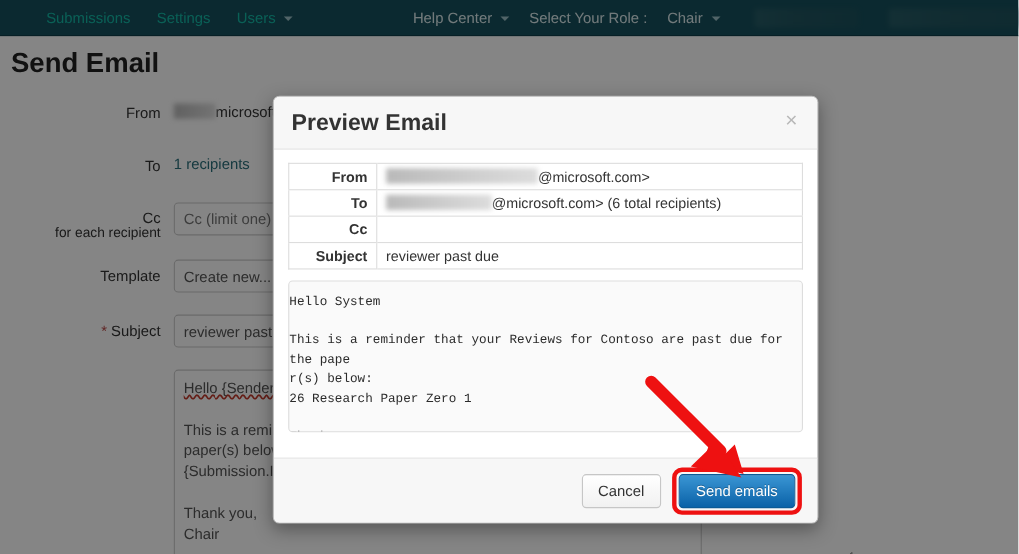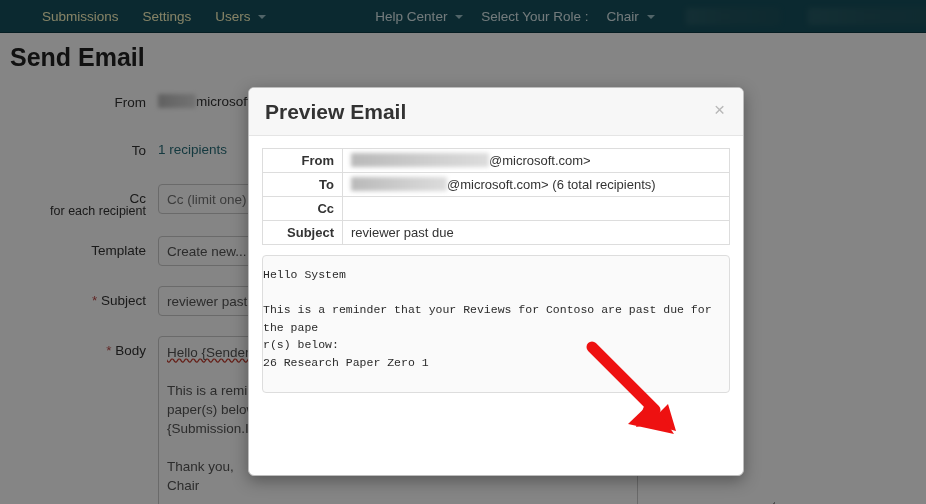--- a/index.html
+++ b/index.html
@@ -14,21 +14,21 @@
 
   
   .navbar {
     position: absolute; top: 0; left: 0; width: 926px; height: 33px;
     background: #16505c;
     border-bottom: 1px solid #0d3a44;
     display: flex; align-items: center;
   }
   .nav-left { display: flex; align-items: center; margin-left: 30px; }
   .nav-item {
-    color: #fef9c3; font-size: 13.5px; padding: 0 12px;
+    color: #14b8a6; font-size: 13.5px; padding: 0 12px;
     line-height: 33px; white-space: nowrap; cursor: pointer;
   }
   .nav-item.strong { color: #cfe2e6; }
   .caret {
     display: inline-block; width: 0; height: 0; margin-left: 4px;
     vertical-align: middle;
     border-left: 4px solid transparent; border-right: 4px solid transparent;
     border-top: 4px solid #9cc0c7;
   }
   .nav-mid { display: flex; align-items: center; margin-left: 88px; }
@@ -241,21 +241,20 @@
       </div>
 
       <div class="frow" style="margin-top:12px">
         <div class="flabel"><span class="req">*</span> <span>Subject</span></div>
         <div class="fval">
           <input class="finput" type="text" value="reviewer past due" style="">
         </div>
       </div>
 
       <div class="frow" style="margin-top:12px">
-        <div class="flabel"><span class="req">*</span> <span>Body</span></div>
         <div class="fval" style="position:relative">
           <div class="ftextarea">
               <div><span class="squiggle">Hello {Sender.First</span></div>
               <div style="height:19px">&nbsp;</div>
               <div>This is a reminder</div>
               <div>paper(s) below:</div>
               <div>{Submission.Id} {S</div>
               <div style="height:19px">&nbsp;</div>
               <div>Thank you,</div>
               <div>Chair</div>
@@ -304,20 +303,27 @@
       <div class="pbody">Hello System
 
 This is a reminder that your Reviews for Contoso are past due for the pape
 r(s) below:
 26 Research Paper Zero 1
 
 Thank you,
 Chair</div>
     </div>
 
+    <div class="modal-footer">
+      <button class="btn-cancel">Cancel</button>
+      <div class="send-wrap">
+        <button class="btn-send">Send emails</button>
+        <div class="hl-box"></div>
+      </div>
+    </div>
   </div>
 
   <svg class="arrow-layer" viewBox="0 0 926 504">
     <g>
       <polygon points="594,348 659,413 668,404 676,431 649,424 658,414 593,349" fill="#ee1111"></polygon>
       <polygon points="592,347 664,419 643,424 649,399" fill="#ee1111"></polygon>
       <polygon points="592,347 666,421 636,427 648,396" fill="#ee1111"></polygon>
       <polyline points="592,347 655,410" stroke="#ee1111" stroke-width="11" fill="none" stroke-linecap="round"></polyline>
       <polygon points="674,434 628,424 652,401" fill="#ee1111"></polygon>
     </g>

